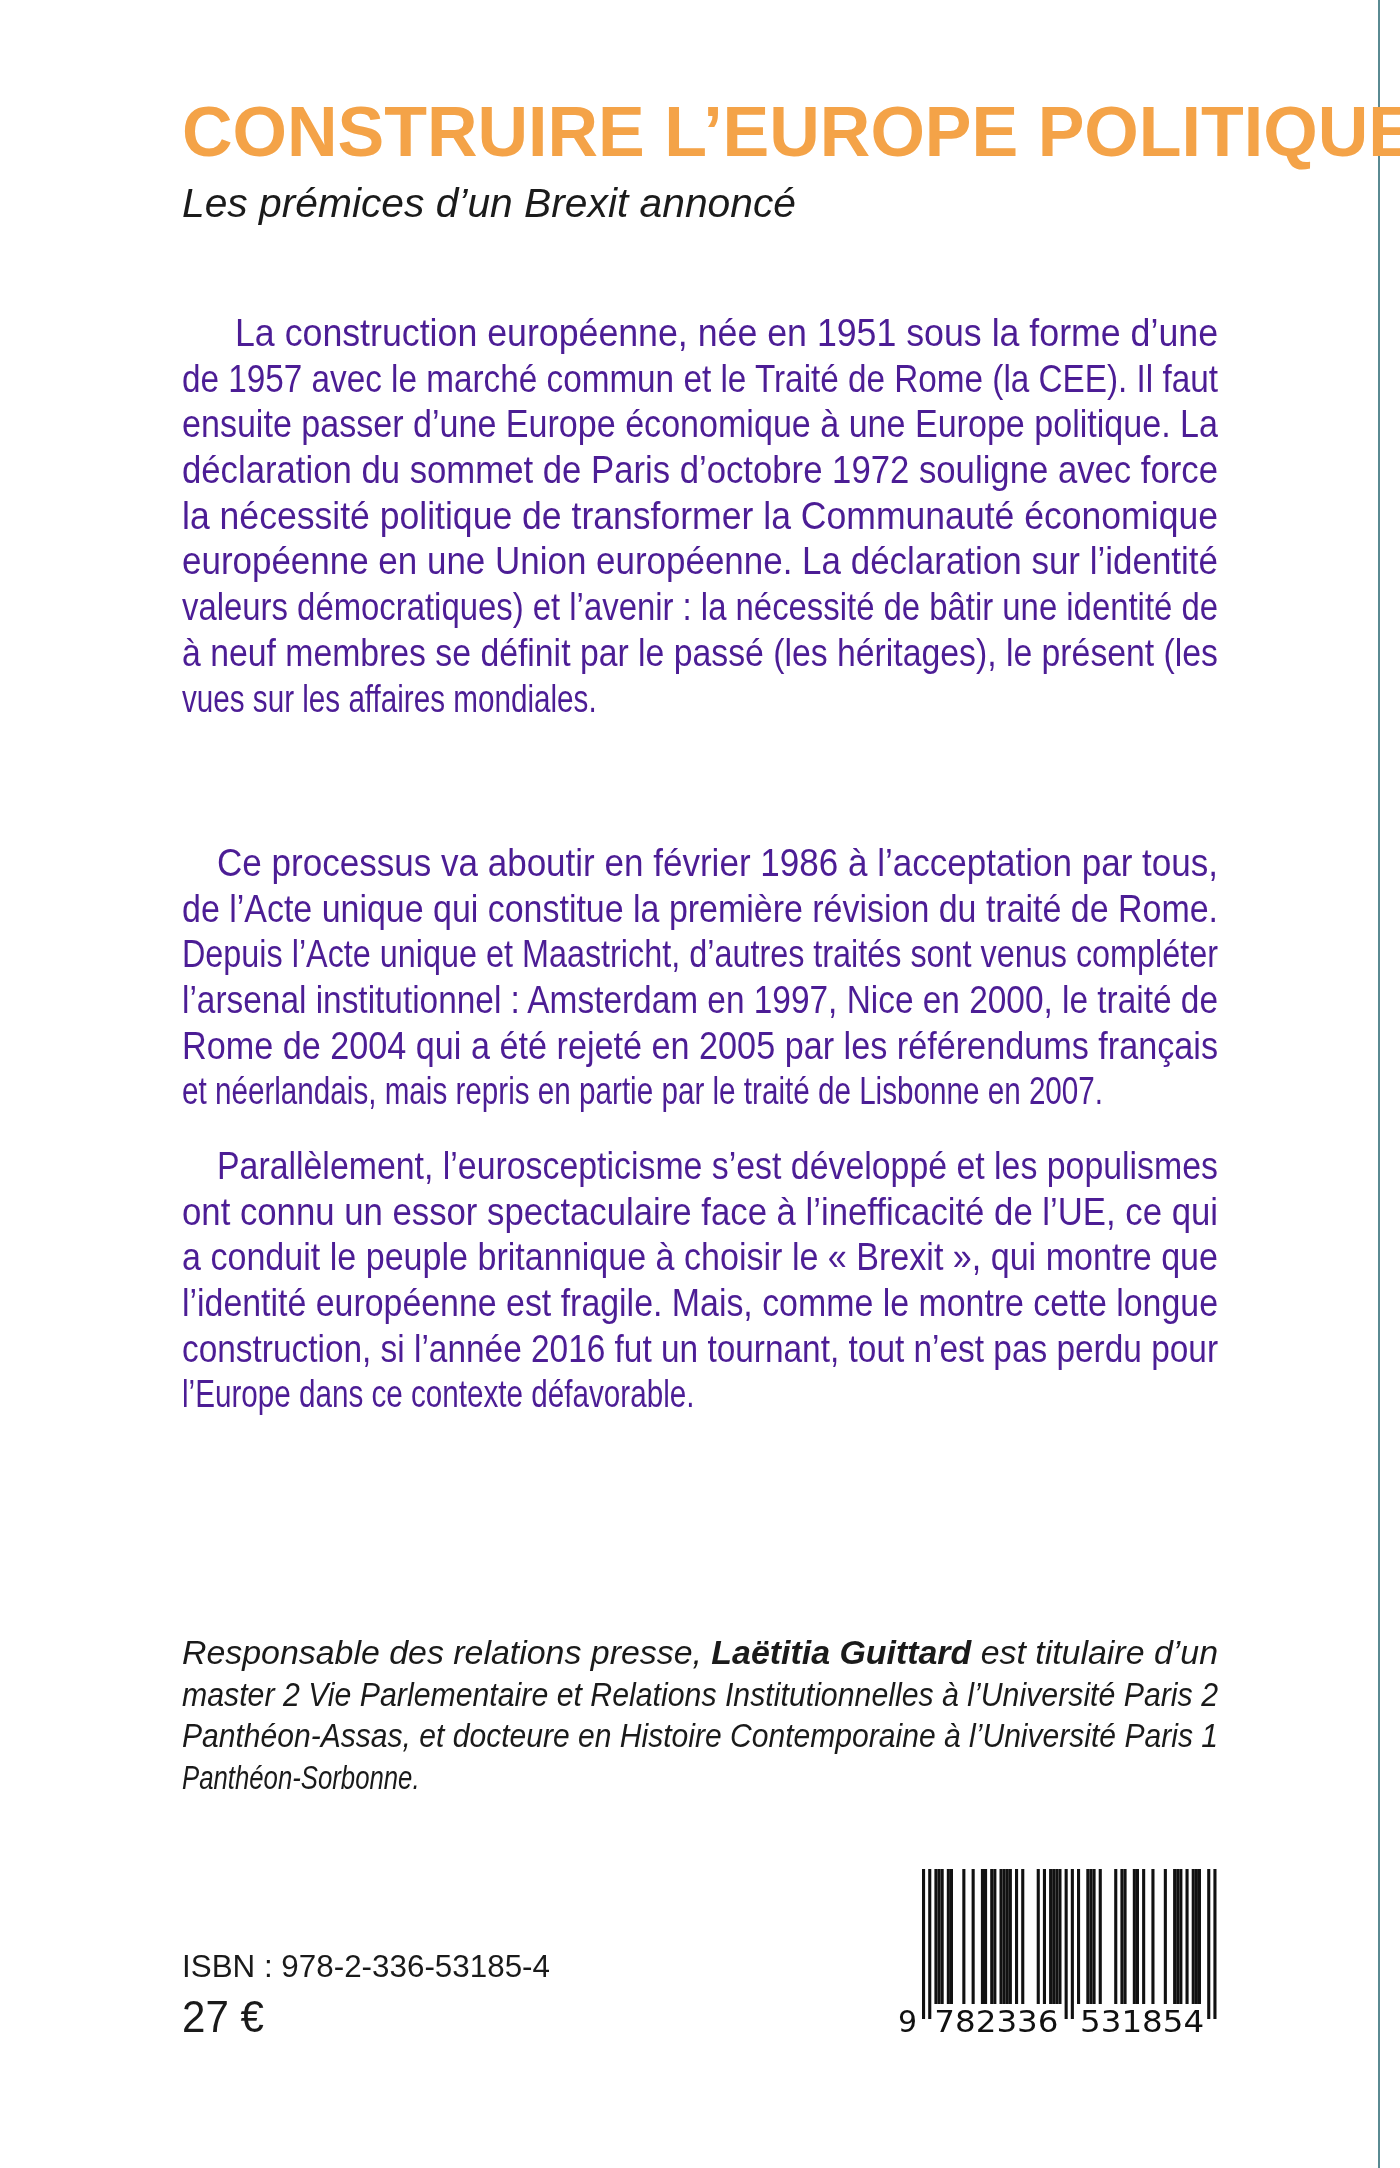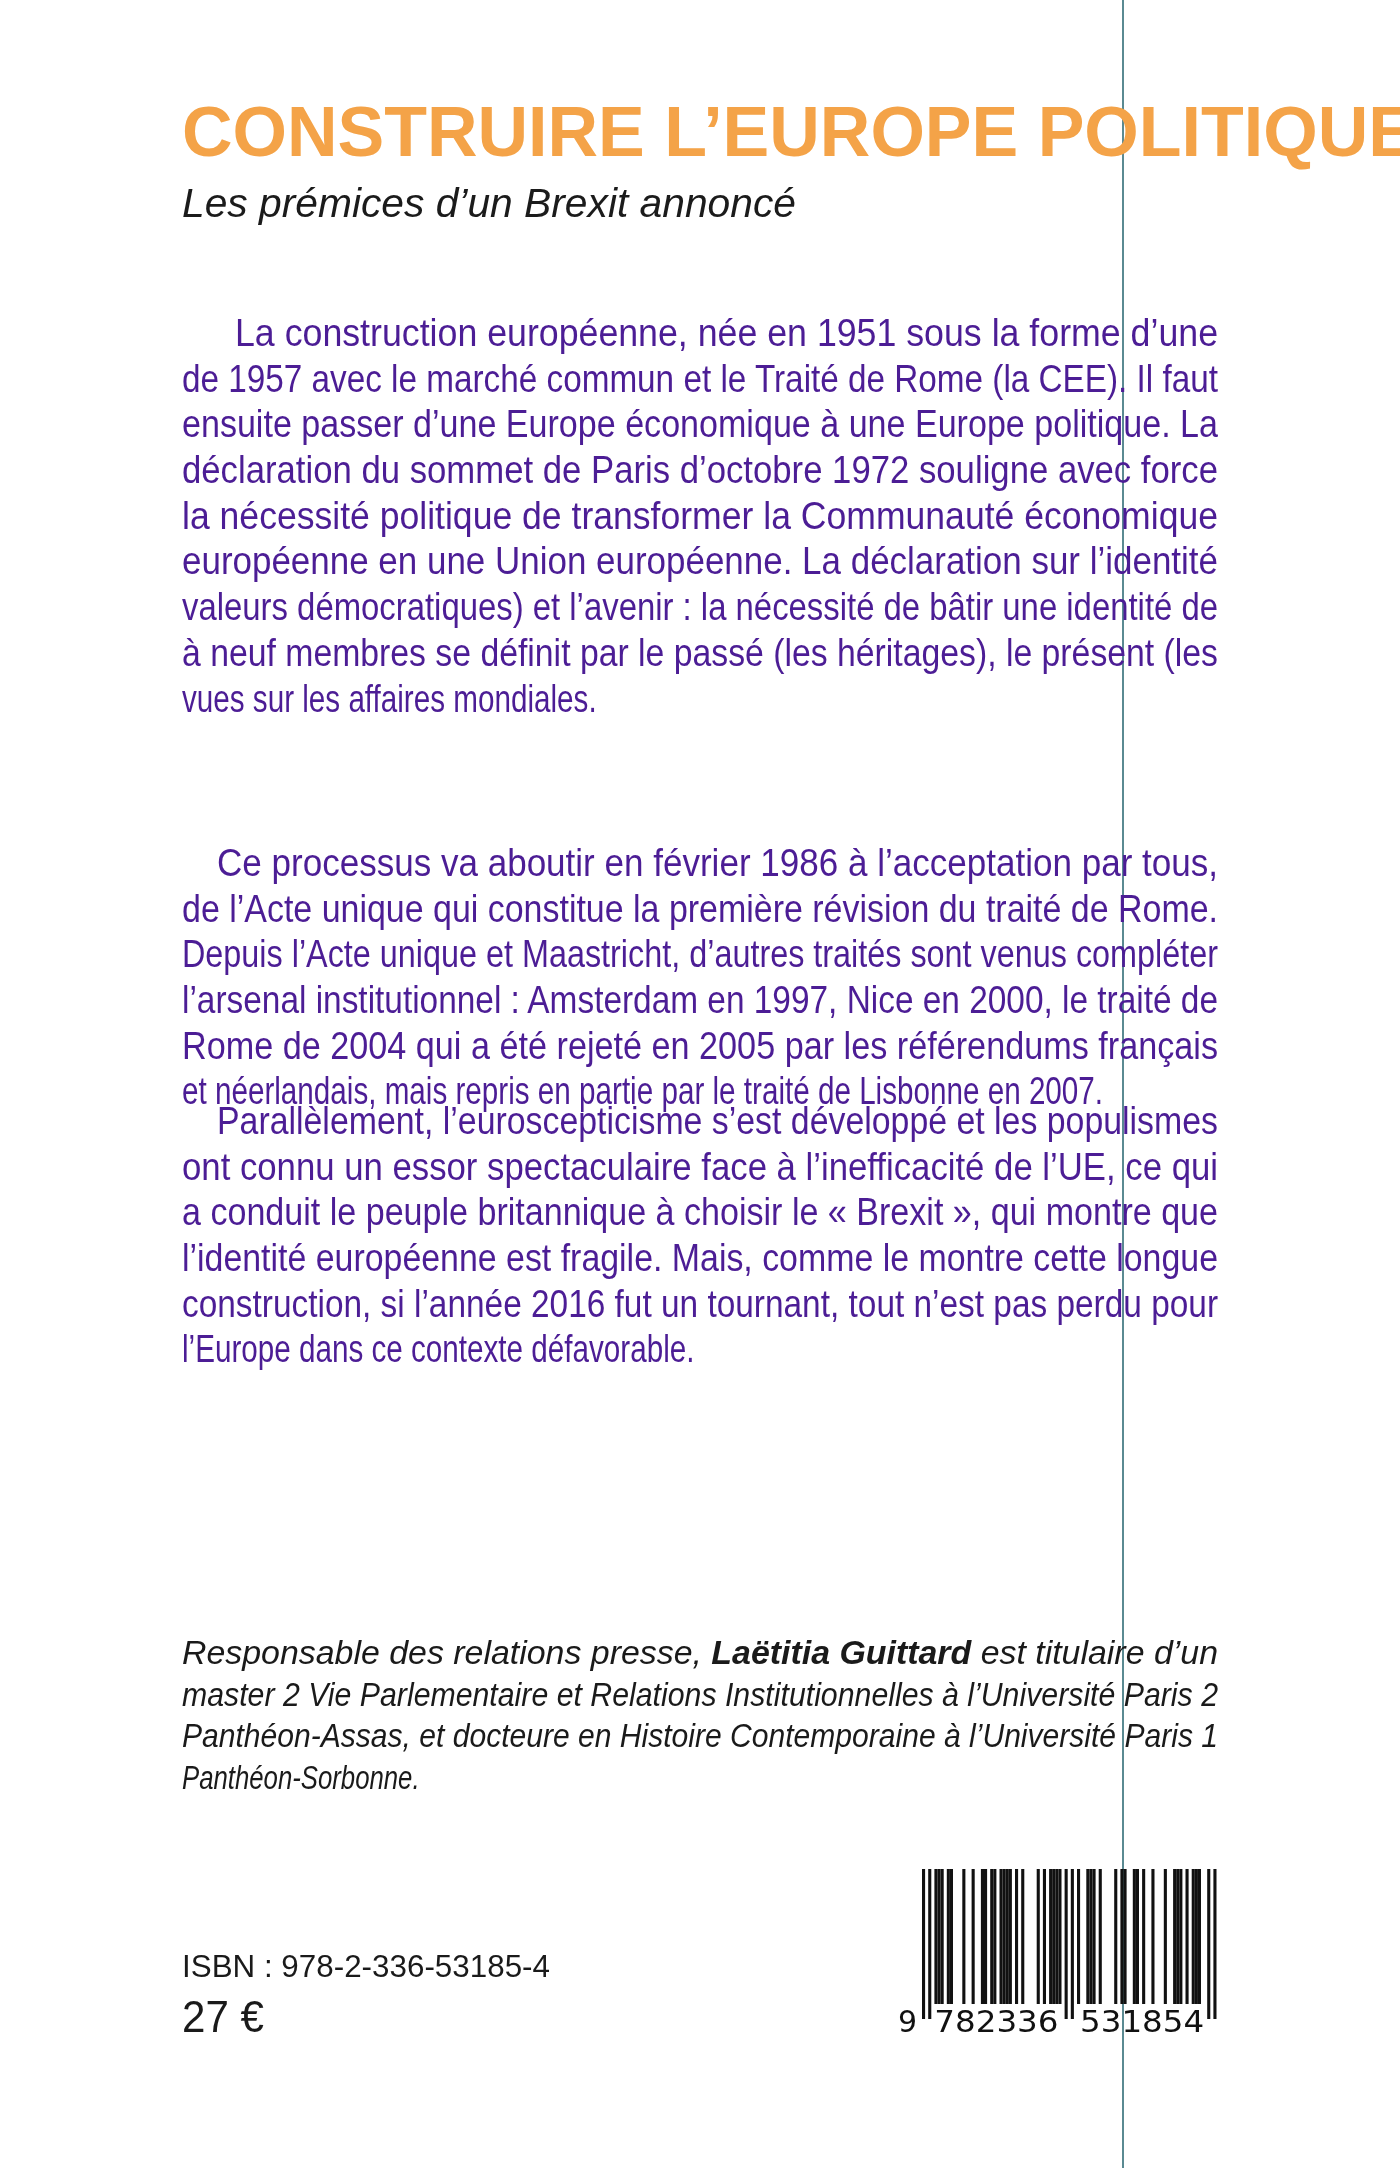--- a/index.html
+++ b/index.html
@@ -1,17 +1,17 @@
 <!DOCTYPE html>
 <html><head>
 <meta charset="utf-8">
 <style>
   html, body { margin: 0; padding: 0; background: #ffffff; }
   body { width: 1400px; height: 2168px; position: relative; overflow: hidden; }
-  .page { position: absolute; left: 0; top: 0; width: 1124px; height: 2168px; background: #ffffff; }
+  .page { position: absolute; left: 0; top: 0; width: 1380px; height: 2168px; background: #ffffff; }
   .edge-line { position: absolute; right: 0; top: 0; width: 2px; height: 2168px; background: #5a8a92; }
 
   .title {
     position: absolute; left: 182px; top: 96px; width: 1023px;
     font-family: "Liberation Sans", sans-serif; font-weight: bold;
     font-size: 70px; line-height: 72px; color: #f4a348; white-space: nowrap;
     transform-origin: left top; letter-spacing: 0px;
   }
   .subtitle {
     position: absolute; left: 182px; top: 180px;
@@ -67,21 +67,21 @@
       <span class="line"><span class="inner" style="transform: scaleX(0.78);">vues sur les affaires mondiales.</span></span>
     </div>
   <div class="body-text" id="para1" style="top:841px">
       <span class="line"><span class="inner just" style="margin-left: 35px; transform: scaleX(0.921957);">Ce processus va aboutir en février 1986 à l’acceptation par tous,</span></span>
       <span class="line"><span class="inner just" style="transform: scaleX(0.89338);">de l’Acte unique qui constitue la première révision du traité de Rome.</span></span>
       <span class="line"><span class="inner just" style="transform: scaleX(0.851558);">Depuis l’Acte unique et Maastricht, d’autres traités sont venus compléter</span></span>
       <span class="line"><span class="inner just" style="transform: scaleX(0.878944);">l’arsenal institutionnel : Amsterdam en 1997, Nice en 2000, le traité de</span></span>
       <span class="line"><span class="inner just" style="transform: scaleX(0.899879);">Rome de 2004 qui a été rejeté en 2005 par les référendums français</span></span>
       <span class="line"><span class="inner" style="transform: scaleX(0.78);">et néerlandais, mais repris en partie par le traité de Lisbonne en 2007.</span></span>
     </div>
-  <div class="body-text" id="para2" style="top:1099px">
+  <div class="body-text" id="para2" style="top:1144px">
       <span class="line"><span class="inner just" style="margin-left: 35px; transform: scaleX(0.890829);">Parallèlement, l’euroscepticisme s’est développé et les populismes</span></span>
       <span class="line"><span class="inner just" style="transform: scaleX(0.913882);">ont connu un essor spectaculaire face à l’inefficacité de l’UE, ce qui</span></span>
       <span class="line"><span class="inner just" style="transform: scaleX(0.896582);">a conduit le peuple britannique à choisir le « Brexit », qui montre que</span></span>
       <span class="line"><span class="inner just" style="transform: scaleX(0.891758);">l’identité européenne est fragile. Mais, comme le montre cette longue</span></span>
       <span class="line"><span class="inner just" style="transform: scaleX(0.878874);">construction, si l’année 2016 fut un tournant, tout n’est pas perdu pour</span></span>
       <span class="line"><span class="inner" style="transform: scaleX(0.78);">l’Europe dans ce contexte défavorable.</span></span>
     </div>
 
   <div class="bio" id="bio">
     <span class="line"><span class="inner just" style="transform: scaleX(1.02695);"><span>Responsable des relations presse, </span><b>Laëtitia Guittard</b><span> est titulaire d’un</span></span></span>

